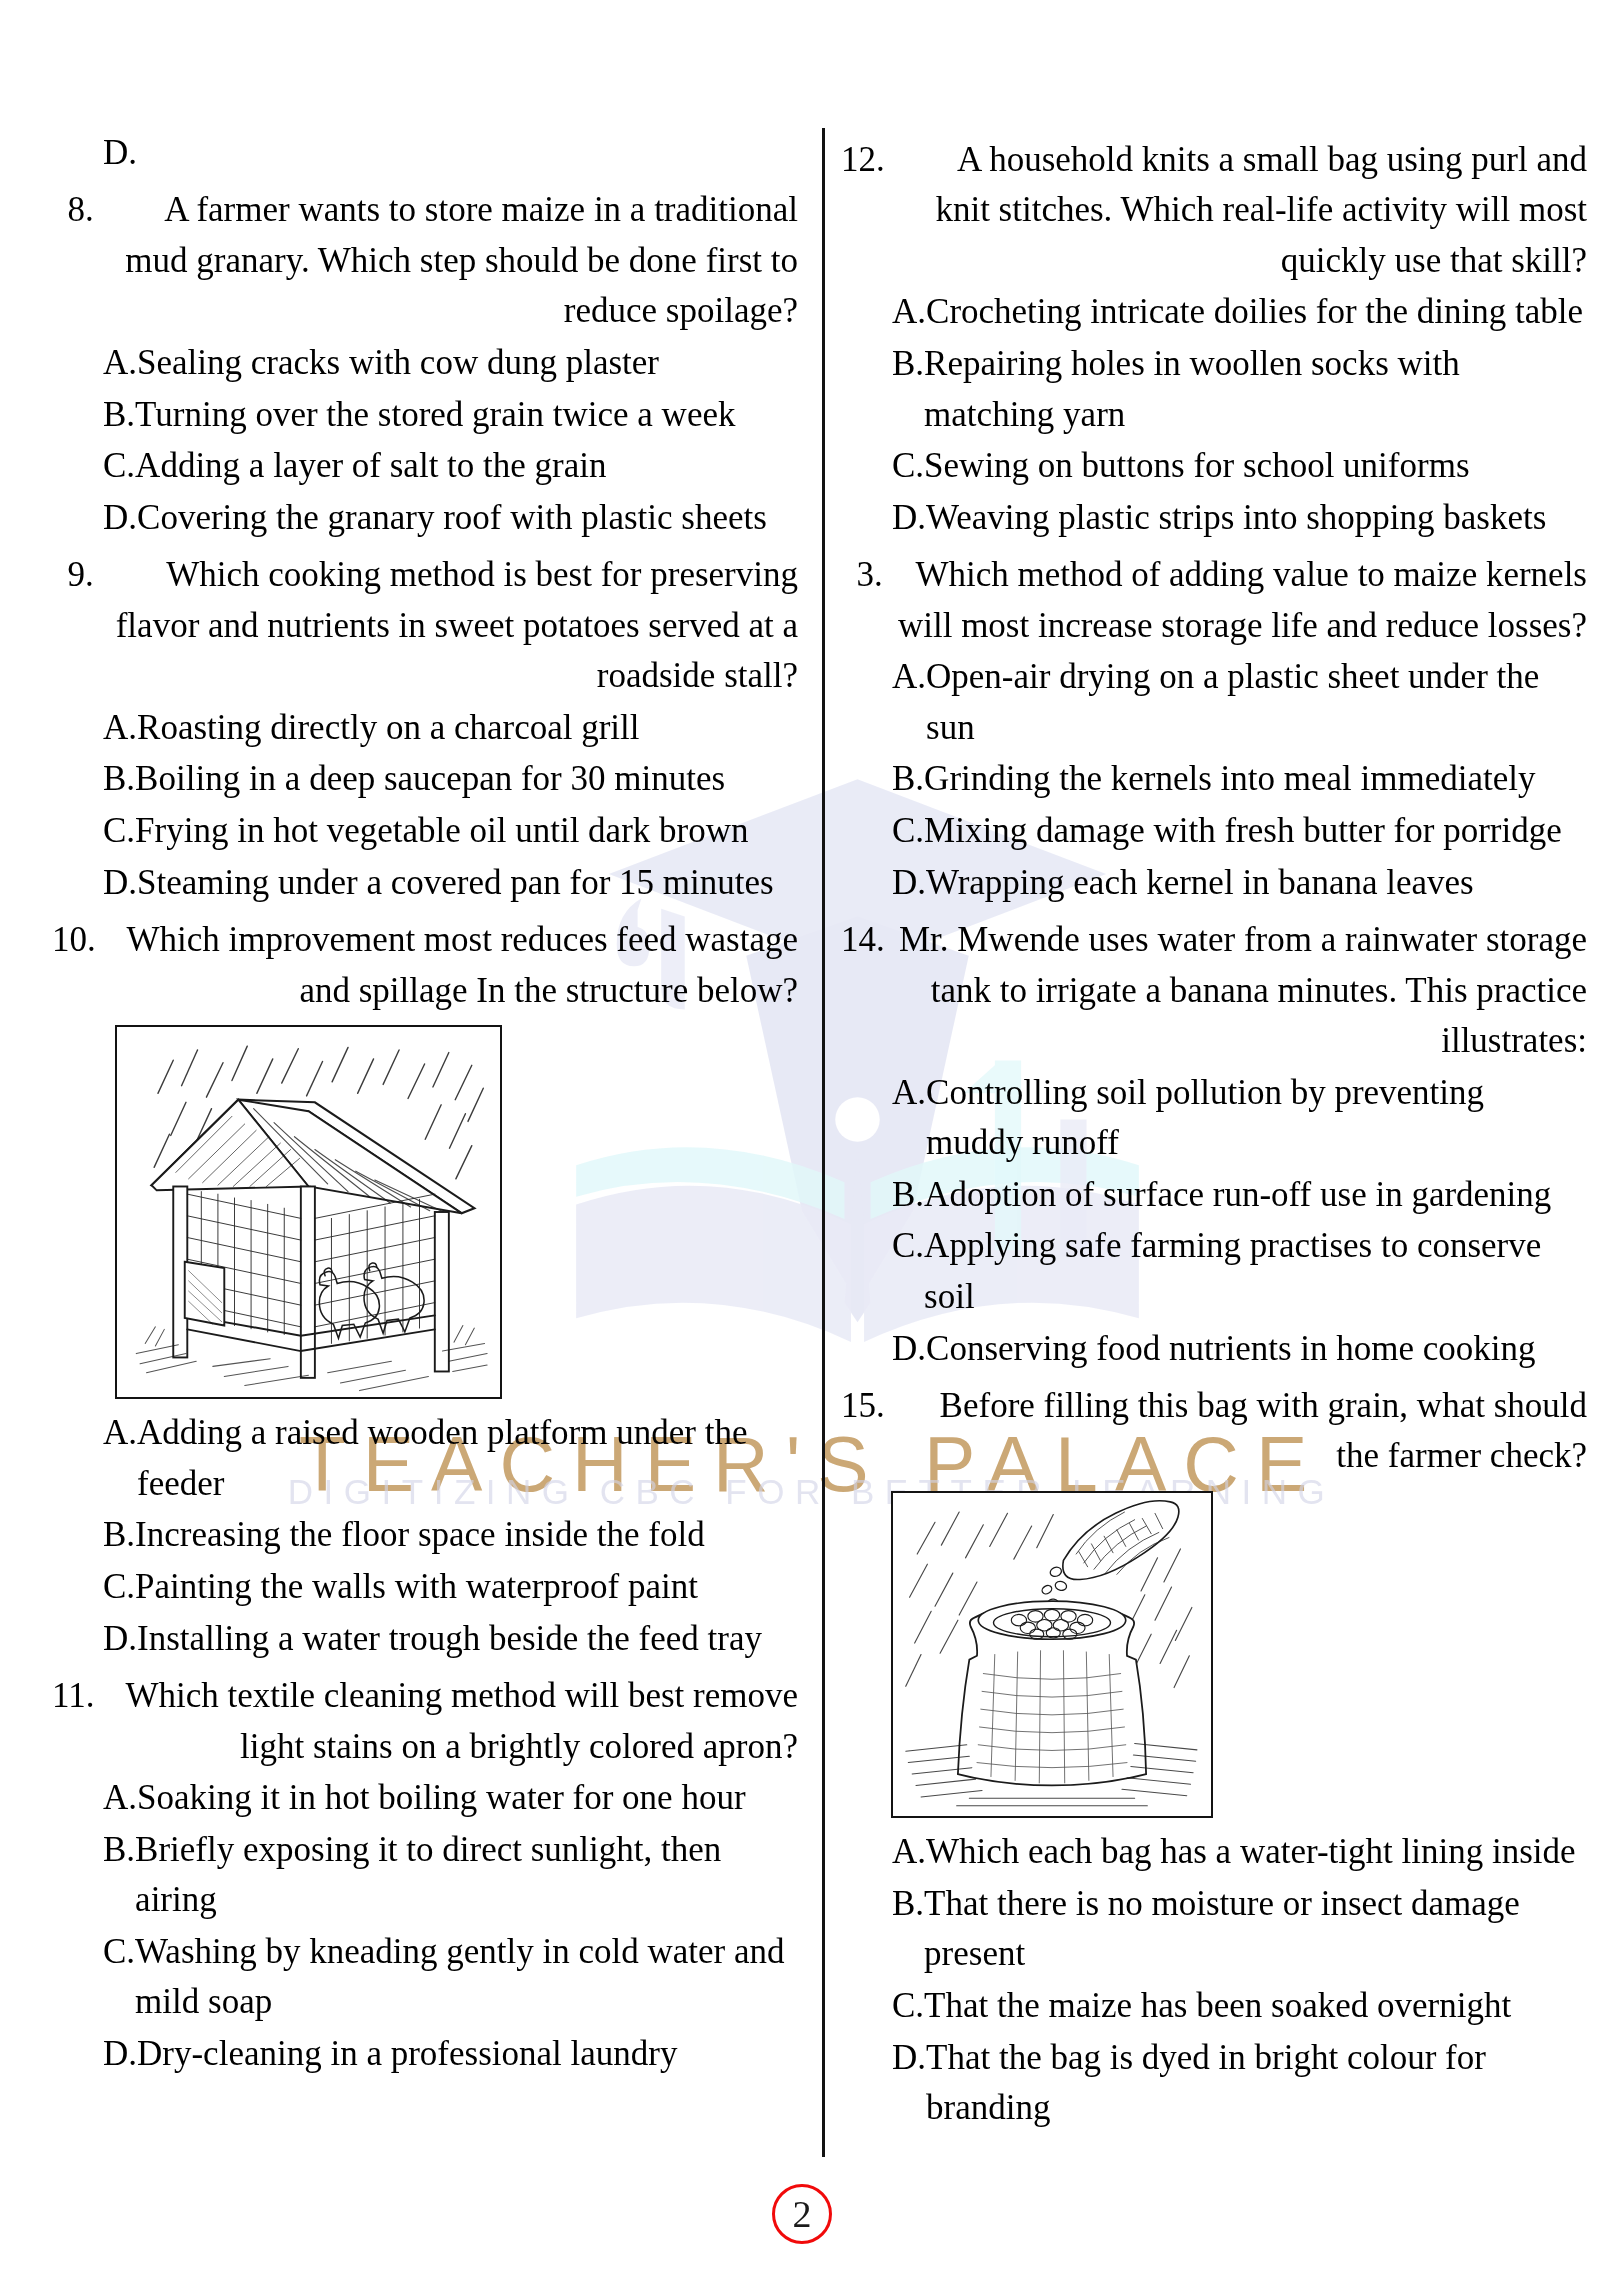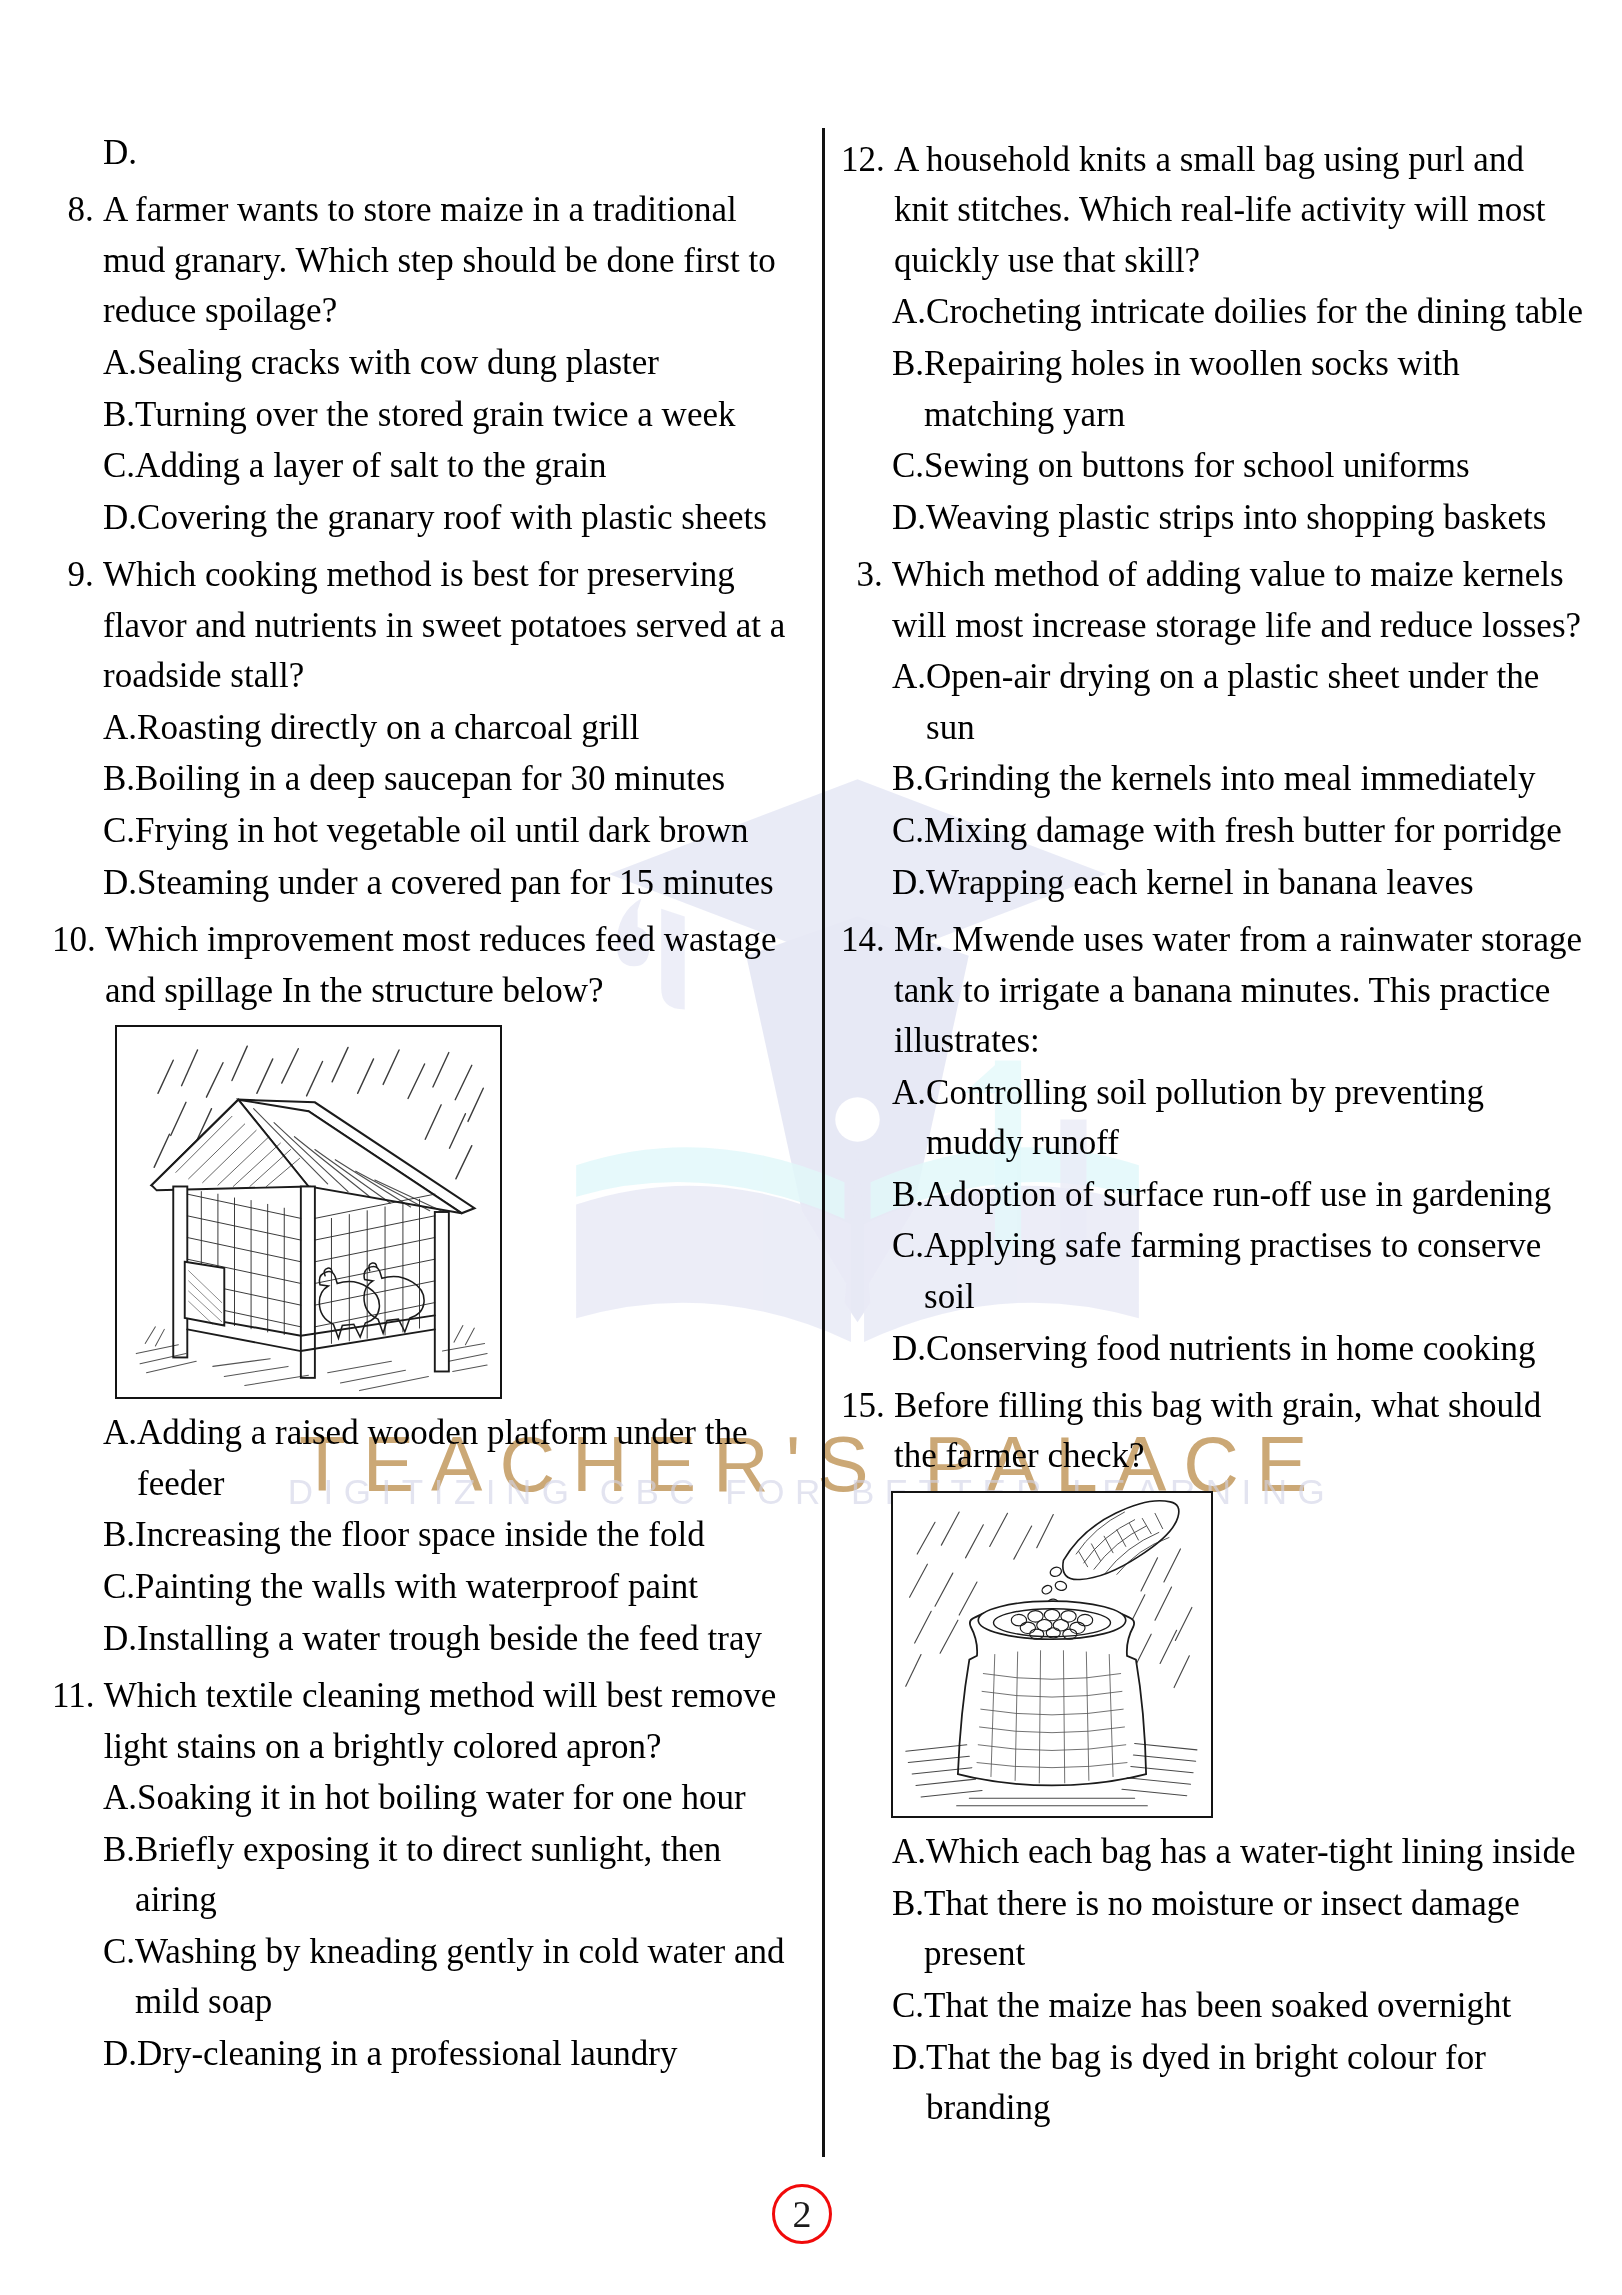--- a/index.html
+++ b/index.html
@@ -99,21 +99,21 @@
   .qrow { margin-top: 7px; }
   .orow { margin-top: 1.3px; }
 
   .q-num {
     flex: 0 0 auto;
     min-width: 51px;
     text-align: right;
     padding-right: 9.2px;
     box-sizing: border-box;
   }
-  .q-text { flex: 1 1 auto; }
+  .q-text { flex: 1 1 auto; text-align: right; }
 
   .o-letter {
     flex: 0 0 auto;
     min-width: 47px;
     padding-left: 51px;
     box-sizing: border-box;
     text-align: left;
   }
   .o-letter.wide { min-width: 60px; }
   .o-text { flex: 1 1 auto; }

